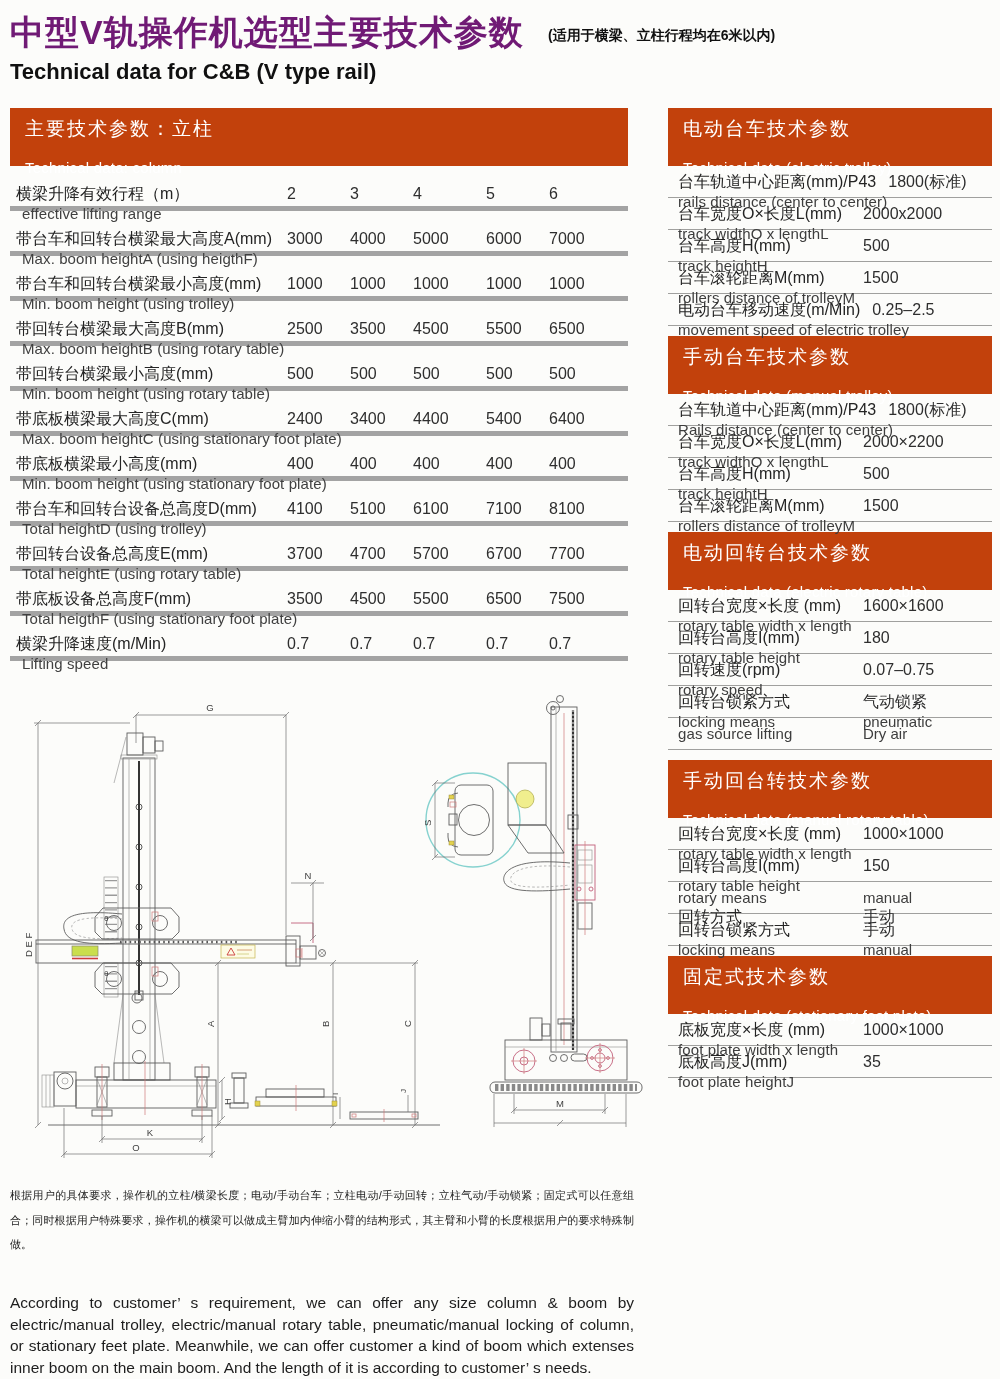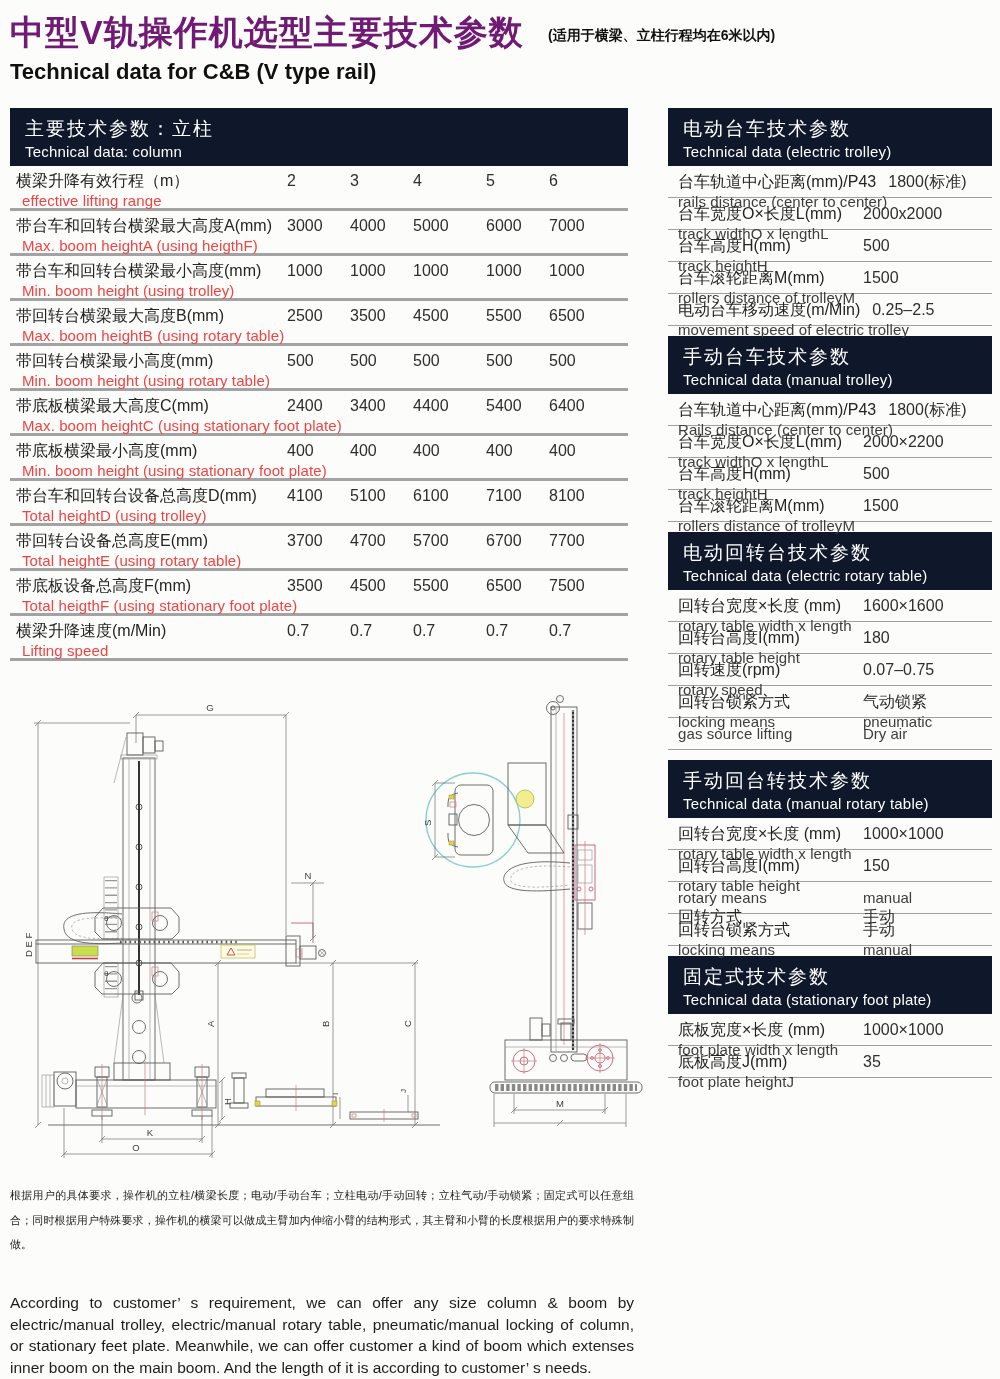--- a/index.html
+++ b/index.html
@@ -9,30 +9,30 @@
     font-family:"Liberation Sans","DejaVu Sans",sans-serif;
   }
   
   .title-zh{position:absolute;left:10px;top:10px;font-size:34px;font-weight:bold;color:#701a75;letter-spacing:1px;white-space:nowrap}
   .title-note{position:absolute;left:548px;top:27px;font-size:14px;font-weight:bold;color:#101010;white-space:nowrap}
   .title-en{position:absolute;left:10px;top:59px;font-size:22px;font-weight:bold;color:#101010}
   
   .col-left{position:absolute;left:10px;top:108px;width:618px}
   .col-right{position:absolute;left:668px;top:108px;width:324px}
   
-  .hdr{background:#0f172a;color:#fff;height:58px;box-sizing:border-box;padding:9px 0 0 15px}
+  .hdr{background:#c2410c;color:#fff;height:58px;box-sizing:border-box;padding:9px 0 0 15px}
   .hdr .hz{font-size:19px;letter-spacing:2px;line-height:23px}
-  .hdr .he{font-size:15px;line-height:19px;margin-top:2px;letter-spacing:.2px}
+  .hdr .he{font-size:15px;line-height:19px;margin-top:18px;letter-spacing:.2px}
   
-  .mrow{height:45px;box-sizing:border-box;border-bottom:3px solid #a3a3a3;padding:5px 0 0 6px}
+  .mrow{height:45px;box-sizing:border-box;border-bottom:5px solid #a3a3a3;padding:18px 0 0 6px}
   .mrow-l1{display:flex;align-items:flex-start}
   .ml{flex:0 0 271px;font-size:16px;color:#242424;line-height:20px}
   .mv{flex:0 0 63px;font-size:16px;color:#2e2e2e;line-height:20px}
   .mv3{flex-basis:73px}
-  .men{font-size:15px;color:#ef4444;line-height:19px;padding-left:6px;margin-top:0px;letter-spacing:.1px}
+  .men{font-size:15px;color:#404040;line-height:19px;padding-left:6px;margin-top:0px;letter-spacing:.1px}
   
   .stable{margin-bottom:10px}
   .srow{height:32px;box-sizing:border-box;border-bottom:1px solid #a0a09e;padding:6px 0 0 10px}
   .sl{display:inline-block;min-width:173px;font-size:16px;color:#242424;line-height:20px;vertical-align:top}
   .sv{font-size:16px;color:#2e2e2e;line-height:20px;margin-left:12px}
   .sle{display:inline-block;min-width:173px;font-size:15px;color:#3d3d3d;line-height:19px;vertical-align:top;letter-spacing:.1px}
   .sve{font-size:15px;color:#3d3d3d;line-height:19px;margin-left:12px}
   
   .note-zh{position:absolute;left:10px;top:1183px;width:624px;font-size:11px;line-height:24.5px;color:#1d1d1d;text-align:justify}
   .note-en{position:absolute;left:10px;top:1292px;width:624px;font-size:15.5px;line-height:21.5px;color:#1d1d1d;text-align:justify}

